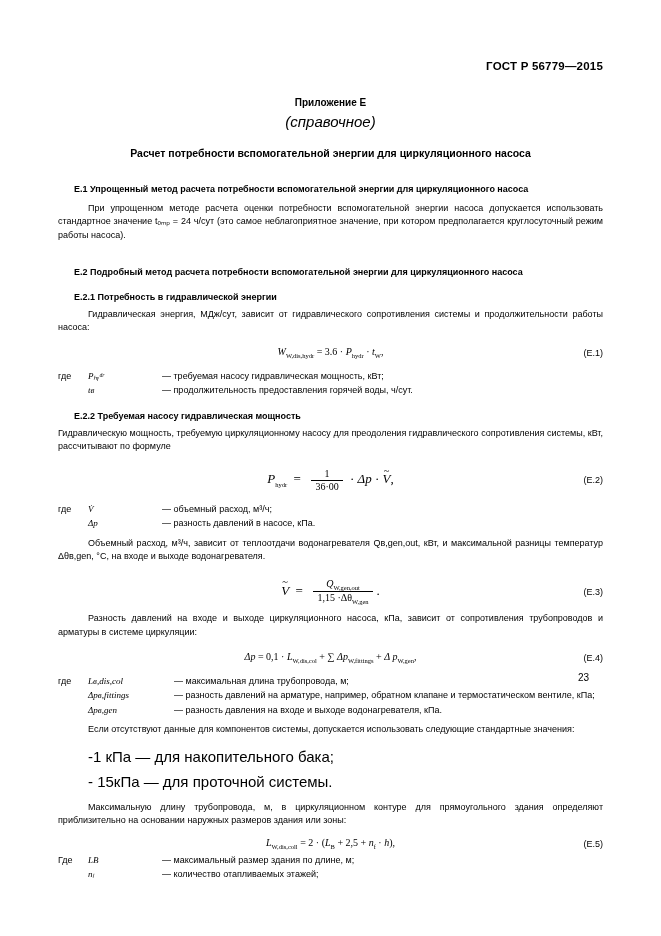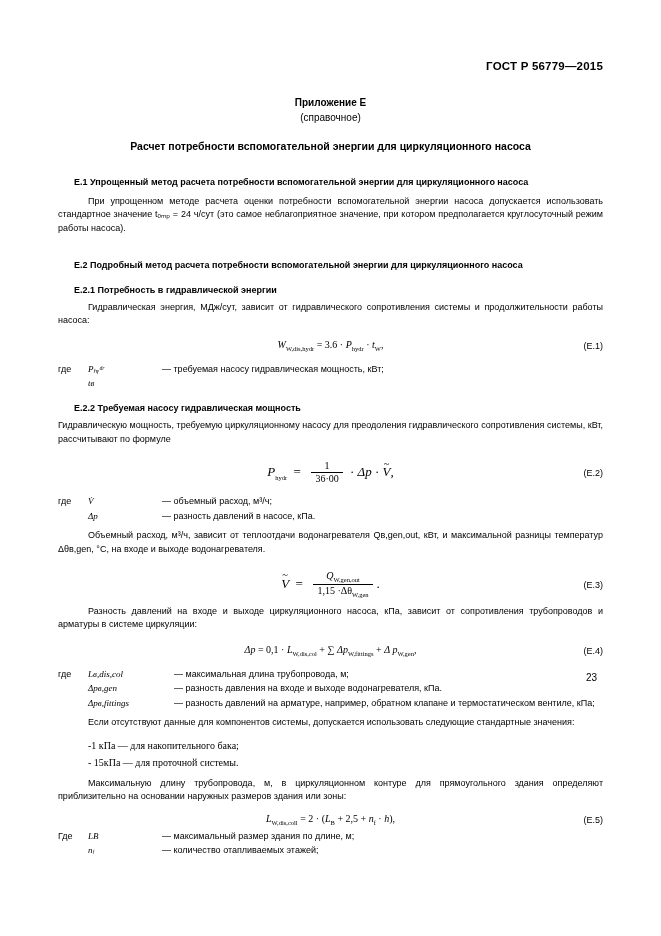--- a/index.html
+++ b/index.html
@@ -31,22 +31,23 @@
   }
   .annex-title {
     text-align: center;
     font-size: 10px;
     font-weight: bold;
     margin-top: 24px;
     line-height: 1.45;
   }
   .annex-sub {
     text-align: center;
-    font-size: 10px;
+    font-size: 15px;
     font-weight: normal;
+    font-style: italic;
   }
   .doc-title {
     text-align: center;
     font-size: 10.5px;
     font-weight: bold;
     margin-top: 15px;
   }
   .sec-head {
     font-size: 9px;
     font-weight: bold;
@@ -118,31 +119,30 @@
     font-style: italic;
   }
   .where-sym.wide {
     width: 86px;
     flex: 0 0 86px;
   }
   .where-txt {
     flex: 1;
   }
   .dash-list {
-    font-size: 10px;
+    font-size: 15px;
     margin-top: 7px;
     line-height: 1.7;
-    font-family: Liberation Serif, serif;
   }
   .dash-list div {
     text-indent: 30px;
   }
   .page-num {
     position: absolute;
-    right: 64px;
+    right: 72px;
     bottom: 42px;
     font-size: 10px;
   }
   .big {
     font-family: "Liberation Serif", serif;
     font-size: 13px;
   }
   .bigfrac {
     display: inline-block;
     vertical-align: middle;
@@ -206,20 +206,21 @@
 
   <div class="where-block">
     <div class="where-row">
       <span class="where-label">где</span>
       <span class="where-sym">Pₕᵧᵈʳ</span>
       <span class="where-txt">— требуемая насосу гидравлическая мощность, кВт;</span>
     </div>
     <div class="where-row">
       <span class="where-label"></span>
       <span class="where-sym">tв</span>
+      <span class="where-txt">— продолжительность предоставления горячей воды, ч/сут.</span>
     </div>
   </div>
 
   <div class="sub-head">Е.2.2  Требуемая насосу гидравлическая мощность</div>
 
   <p class="body noindent">Гидравлическую мощность, требуемую циркуляционному насосу для преодоления гидравлического сопротивления системы, кВт, рассчитывают по формуле</p>
 
   <div class="formula-row" style="margin-top:14px">
     <span class="big">
       <i>P</i><span class="sub">hydr</span> &nbsp;=&nbsp;
@@ -262,27 +263,27 @@
   </div>
 
   <div class="where-block">
     <div class="where-row">
       <span class="where-label">где</span>
       <span class="where-sym wide">Lв,dis,col</span>
       <span class="where-txt">— максимальная длина трубопровода, м;</span>
     </div>
     <div class="where-row">
       <span class="where-label"></span>
+      <span class="where-sym wide">Δpв,fittings</span>
+      <span class="where-txt">— разность давлений на арматуре, например, обратном клапане и термостатическом вентиле, кПа;</span>
+    </div>
+    <div class="where-row">
+      <span class="where-label"></span>
       <span class="where-sym wide">Δpв,gen</span>
       <span class="where-txt">— разность давления на входе и выходе водонагревателя, кПа.</span>
-    </div>
-    <div class="where-row">
-      <span class="where-label"></span>
-      <span class="where-sym wide">Δpв,fittings</span>
-      <span class="where-txt">— разность давлений на арматуре, например, обратном клапане и термостатическом вентиле, кПа;</span>
     </div>
   </div>
 
   <p class="body">Если отсутствуют данные для компонентов системы, допускается использовать следующие стандартные значения:</p>
 
   <div class="dash-list">
     <div>-1 кПа — для накопительного бака;</div>
     <div>- 15кПа — для проточной системы.</div>
   </div>
 

